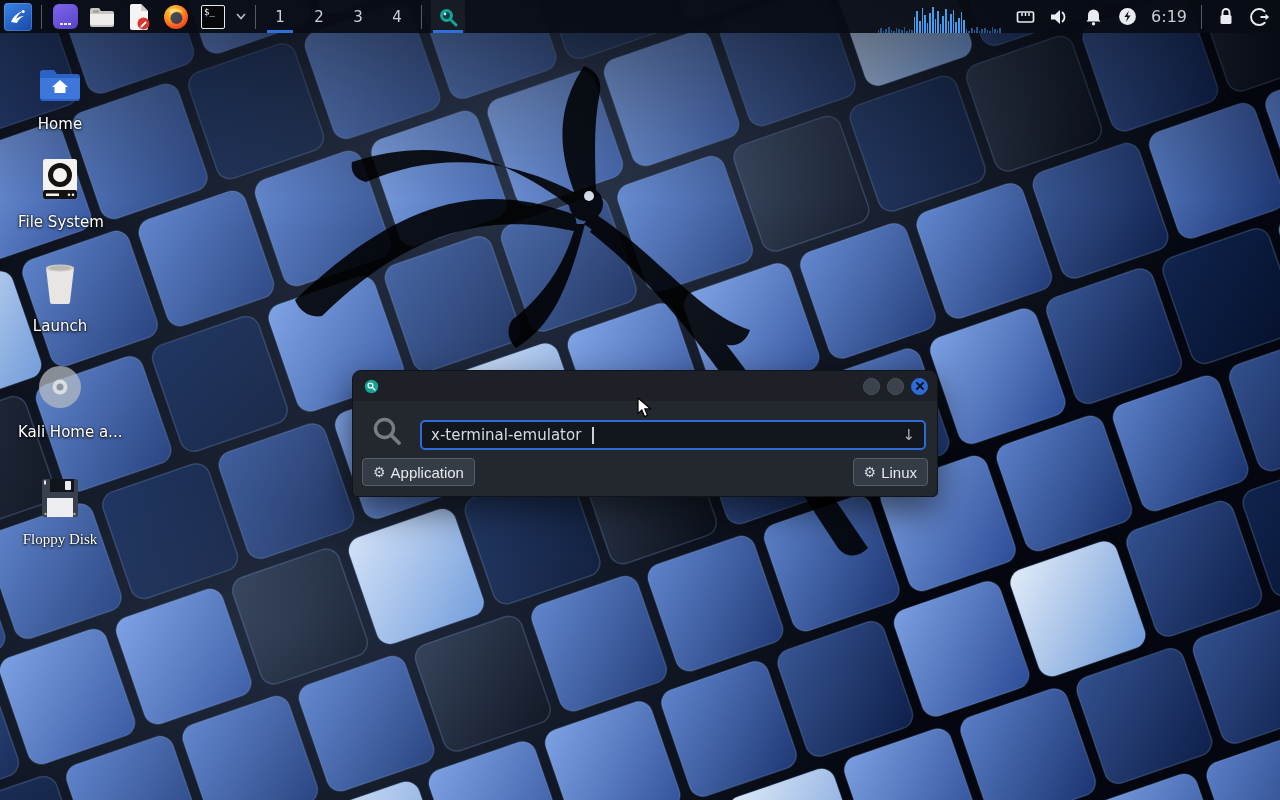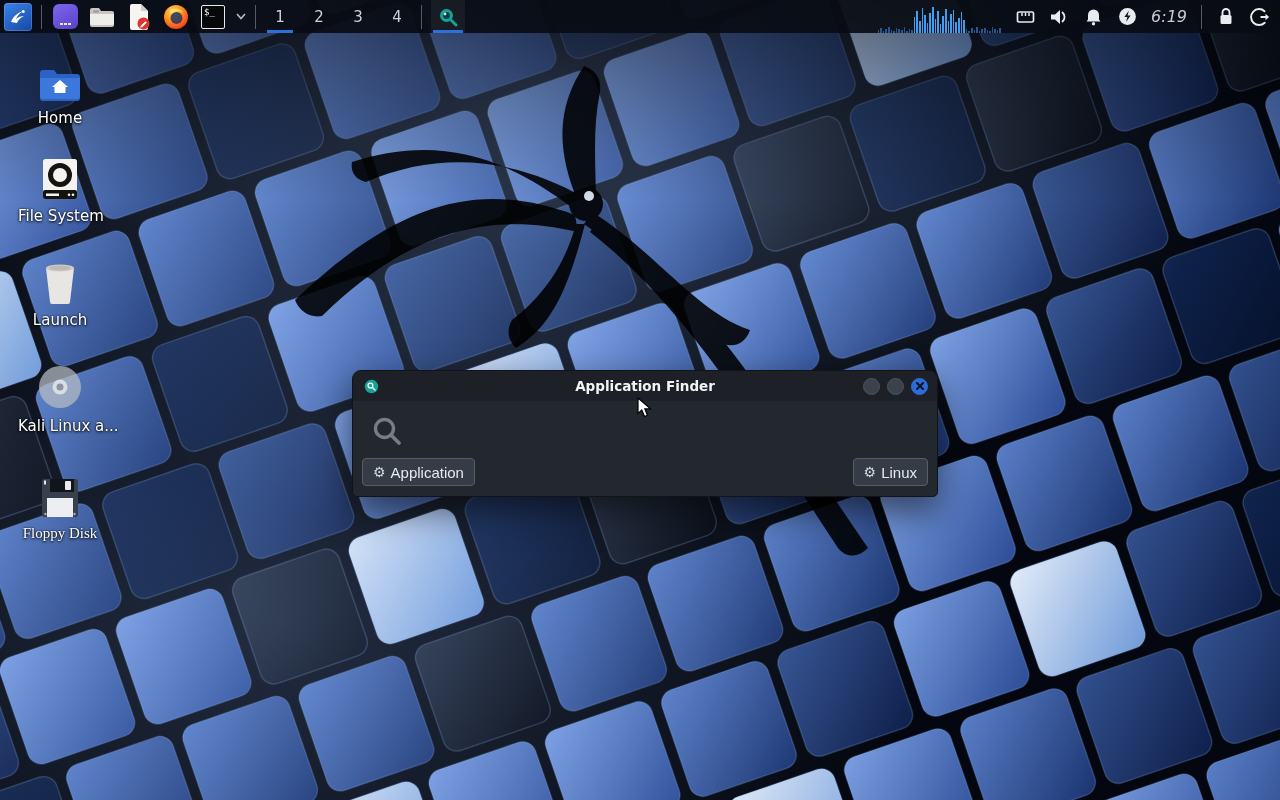--- a/index.html
+++ b/index.html
@@ -25,26 +25,26 @@
     color:#fff;font-family:"DejaVu Sans Mono",monospace;font-size:9px;line-height:10px;padding:1px 0 0 2px;box-sizing:border-box;}
   .chev{width:10px;height:10px;display:flex;align-items:center;justify-content:center;}
   .ws{width:30px;height:33px;display:flex;align-items:center;justify-content:center;position:relative;
     font-size:15px;color:#ccd0d6;}
   .ws.active:after,.task:after{content:"";position:absolute;left:2px;right:2px;bottom:0;height:3px;background:#2e6fd8;}
   .task{width:34px;height:33px;position:relative;display:flex;align-items:center;justify-content:center;
     background:rgba(255,255,255,.05);}
   .cpu{display:flex;align-items:flex-end;gap:1px;height:29px;margin-top:4px;}
   .cpubar{width:1.6px;background:#27578f;flex:none;}
   .cpubar.bright{background:#3f9df2;}
-  .clock{font-size:16px;color:#c8ccd2;font-style:italic;}
+  .clock{font-size:16px;color:#c8ccd2;}
   .tray{display:flex;align-items:center;justify-content:center;width:20px;height:24px;}
   
   .dicon{position:absolute;left:18px;width:84px;text-align:center;z-index:10;}
   .dicon .ic{height:46px;display:flex;align-items:flex-end;justify-content:center;}
-  .dicon .lbl{margin-top:7px;font-size:15px;color:#fff;
+  .dicon .lbl{margin-top:13px;font-size:15px;color:#fff;
     text-shadow:0 1px 3px rgba(0,0,0,.95),0 0 2px rgba(0,0,0,.85);white-space:nowrap;}
   
   #finder{position:absolute;left:352px;top:370px;width:586px;height:127px;z-index:50;
     background:#23272e;border:1px solid #10141a;border-radius:9px 9px 5px 5px;
     box-shadow:0 14px 34px rgba(0,0,0,.55);box-sizing:border-box;}
   #titlebar{position:relative;height:30px;display:flex;align-items:center;background:#1d2127;border-radius:9px 9px 0 0;}
   #titlebar .ticon{margin-left:11px;z-index:2;}
   #titlebar .ttl{position:absolute;left:0;right:0;text-align:center;font-size:13.5px;font-weight:bold;color:#f2f3f5;pointer-events:none;}
   .wbtns{margin-left:auto;display:flex;gap:7px;margin-right:9px;z-index:2;}
   .wbtn{width:17px;height:17px;border-radius:50%;background:#3b424b;border:1px solid #4a525c;box-sizing:border-box;
@@ -512,21 +512,21 @@
 </div>
 
 <div class="dicon" style="top:364px;">
   <div class="ic">
     <svg width="46" height="46" viewBox="0 0 46 46">
       <circle cx="23" cy="23" r="21" fill="#b7bcc4" opacity="0.72"></circle>
       <circle cx="23" cy="23" r="7.5" fill="#dfe3e9" opacity="0.9"></circle>
       <circle cx="23" cy="23" r="3.5" fill="#8e959f"></circle>
     </svg>
   </div>
-  <div class="lbl">Kali Linux a...</div>
+  <div class="lbl">Kali Home a...</div>
 </div>
 
 <div class="dicon" style="top:472px;font-family:Liberation Serif, serif;">
   <div class="ic">
     <svg width="38" height="40" viewBox="0 0 38 40">
       <rect x="1" y="1" width="36" height="38" rx="2.5" fill="#39404d"></rect>
       <path d="M9,1 h24 v13 h-24 Z" fill="#10141b"></path>
       <rect x="24" y="3" width="6" height="9" rx="1" fill="#e8eaee"></rect>
       <rect x="6" y="20" width="26" height="19" fill="#eceef1"></rect>
       <rect x="3" y="2.5" width="2" height="4" fill="#e8eaee"></rect>
@@ -537,38 +537,42 @@
   <div class="lbl">Floppy Disk</div>
 </div>
 
 <div id="finder">
   <div id="titlebar">
     <svg class="ticon" width="15" height="15" viewBox="0 0 20 20">
       <circle cx="10" cy="10" r="9" fill="#17a295"></circle>
       <circle cx="8.6" cy="8.6" r="3.2" fill="none" stroke="#eafaf7" stroke-width="1.8"></circle>
       <line x1="11.3" y1="11.3" x2="14.6" y2="14.6" stroke="#eafaf7" stroke-width="2" stroke-linecap="round"></line>
     </svg>
-    <div class="ttl">Application Finder</div>
     <div class="wbtns">
       <div class="wbtn"></div>
       <div class="wbtn"></div>
       <div class="wbtn close">
         <svg width="8" height="8" viewBox="0 0 8 8">
           <line x1="1" y1="1" x2="7" y2="7" stroke="#0e1524" stroke-width="2" stroke-linecap="round"></line>
           <line x1="7" y1="1" x2="1" y2="7" stroke="#0e1524" stroke-width="2" stroke-linecap="round"></line>
         </svg>
       </div>
     </div>
   </div>
 
   <svg class="abs" style="left:19px;top:45px;" width="30" height="30" viewBox="0 0 30 30">
     <circle cx="12.5" cy="12.5" r="9" fill="none" stroke="#787d85" stroke-width="3.4"></circle>
     <line x1="19" y1="19" x2="27" y2="27" stroke="#787d85" stroke-width="3.8" stroke-linecap="round"></line>
   </svg>
 
+  <div class="entry">
+    <span>x-terminal-emulator</span>
+    <span class="caret"></span>
+    <span class="darr">↓</span>
+  </div>
 
   <div id="actions">
     <button class="btn">
       <span class="gear">⚙</span>
       <span>Application</span>
     </button>
     <button class="btn">
       <span class="gear">⚙</span>
       <span>Linux</span>
     </button>

